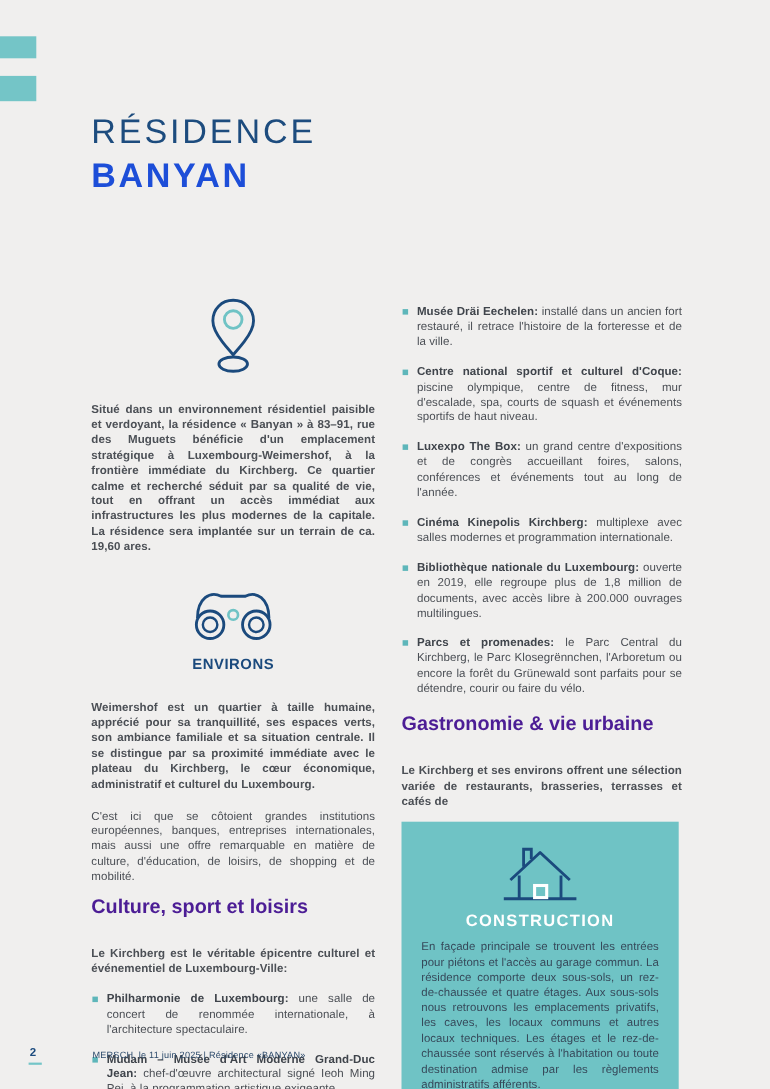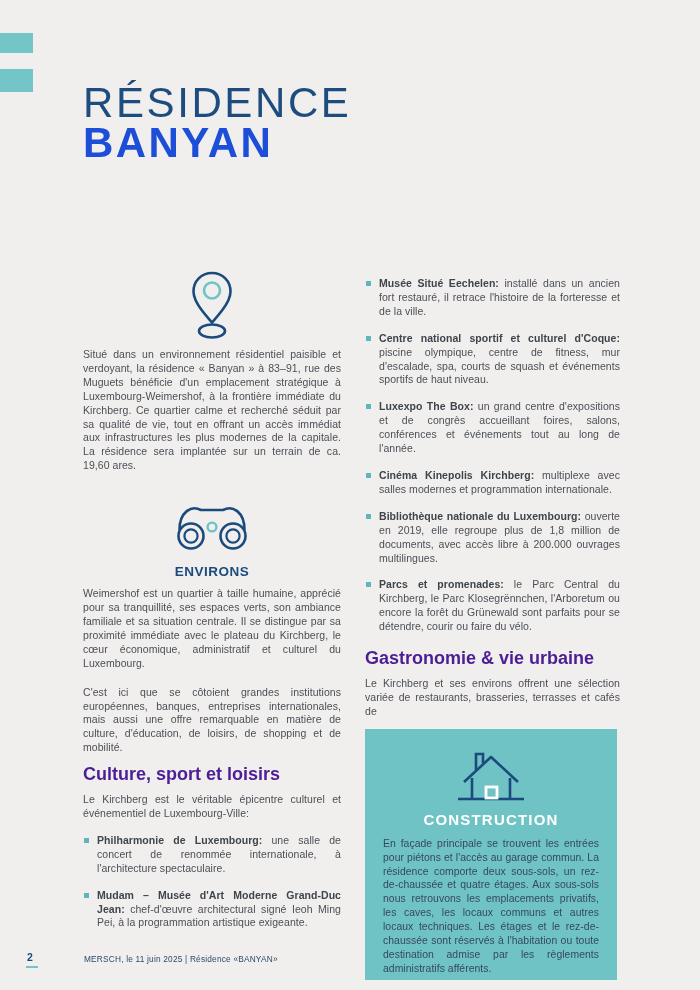--- a/index.html
+++ b/index.html
@@ -8,36 +8,36 @@
     background:#f0efee;
     font-family:"Liberation Sans","DejaVu Sans",sans-serif;
     -webkit-font-smoothing:antialiased;
   }
   .abs{position:absolute;}
   
   .bar{left:0;width:33px;background:#74c5c7;}
   #bar1{top:33px;height:20px;}
   #bar2{top:69px;height:23px;}
   
-  #title{left:83px;top:83px;line-height:40px;font-size:42px;color:#1d4c7e;}
+  #title{left:83px;top:100px;line-height:40px;font-size:31px;color:#1d4c7e;}
   #title .t1{font-weight:400;letter-spacing:2.6px;}
   #title .t2{font-weight:700;letter-spacing:2.4px;color:#1d4ed8;}
   
   #col-left{left:83px;top:268px;width:258px;}
   #col-right{left:365px;top:264px;width:255px;}
   .icon-wrap{display:flex;justify-content:center;}
   .section-head{
     text-align:center;color:#1b4a7d;font-weight:700;
     font-size:13.5px;letter-spacing:.5px;margin-top:10px;
   }
   .body-text{
     font-size:10.5px;line-height:13.9px;text-align:justify;
     color:#4b4f55;letter-spacing:.05px;
   }
-  .mt9{margin-top:8px;} .mt15{margin-top:15px;}
+  .mt9{margin-top:26px;font-weight:bold;} .mt15{margin-top:15px;}
   .sub-head{font-size:18px;font-weight:700;color:#4c1d95;margin-top:6px;}
   .bullet{display:flex;margin-top:13px;}
   .bullet .sq{width:5px;height:5px;background:#5eb6ba;margin:4px 8px 0 1px;flex:none;}
   .bullet .bt{flex:1;}
   .lead{font-weight:700;color:#3f444b;}
   #binoc-wrap{margin-top:27px;}
   #pin-wrap{margin-top:2px;}
   
   #construction-box{
     margin-top:10px;width:252px;height:251px;box-sizing:border-box;
@@ -106,21 +106,21 @@
   <div class="bullet">
     <span class="sq"></span>
     <span class="bt body-text"><span class="lead">Mudam – Musée d'Art Moderne Grand-Duc Jean:</span><span> chef-d'œuvre architectural signé Ieoh Ming Pei, à la programmation artistique exigeante.</span></span>
   </div>
 </div>
 
 <div class="abs" id="col-right">
 
   <div class="bullet">
     <span class="sq"></span>
-    <span class="bt body-text"><span class="lead">Musée Situé Eechelen:</span><span> installé dans un ancien fort restauré, il retrace l'histoire de la forteresse et de la ville.</span></span>
+    <span class="bt body-text"><span class="lead">Musée Dräi Eechelen:</span><span> installé dans un ancien fort restauré, il retrace l'histoire de la forteresse et de la ville.</span></span>
   </div>
   <div class="bullet">
     <span class="sq"></span>
     <span class="bt body-text"><span class="lead">Centre national sportif et culturel d'Coque:</span><span> piscine olympique, centre de fitness, mur d'escalade, spa, courts de squash et événements sportifs de haut niveau.</span></span>
   </div>
   <div class="bullet">
     <span class="sq"></span>
     <span class="bt body-text"><span class="lead">Luxexpo The Box:</span><span> un grand centre d'expositions et de congrès accueillant foires, salons, conférences et événements tout au long de l'année.</span></span>
   </div>
   <div class="bullet">

